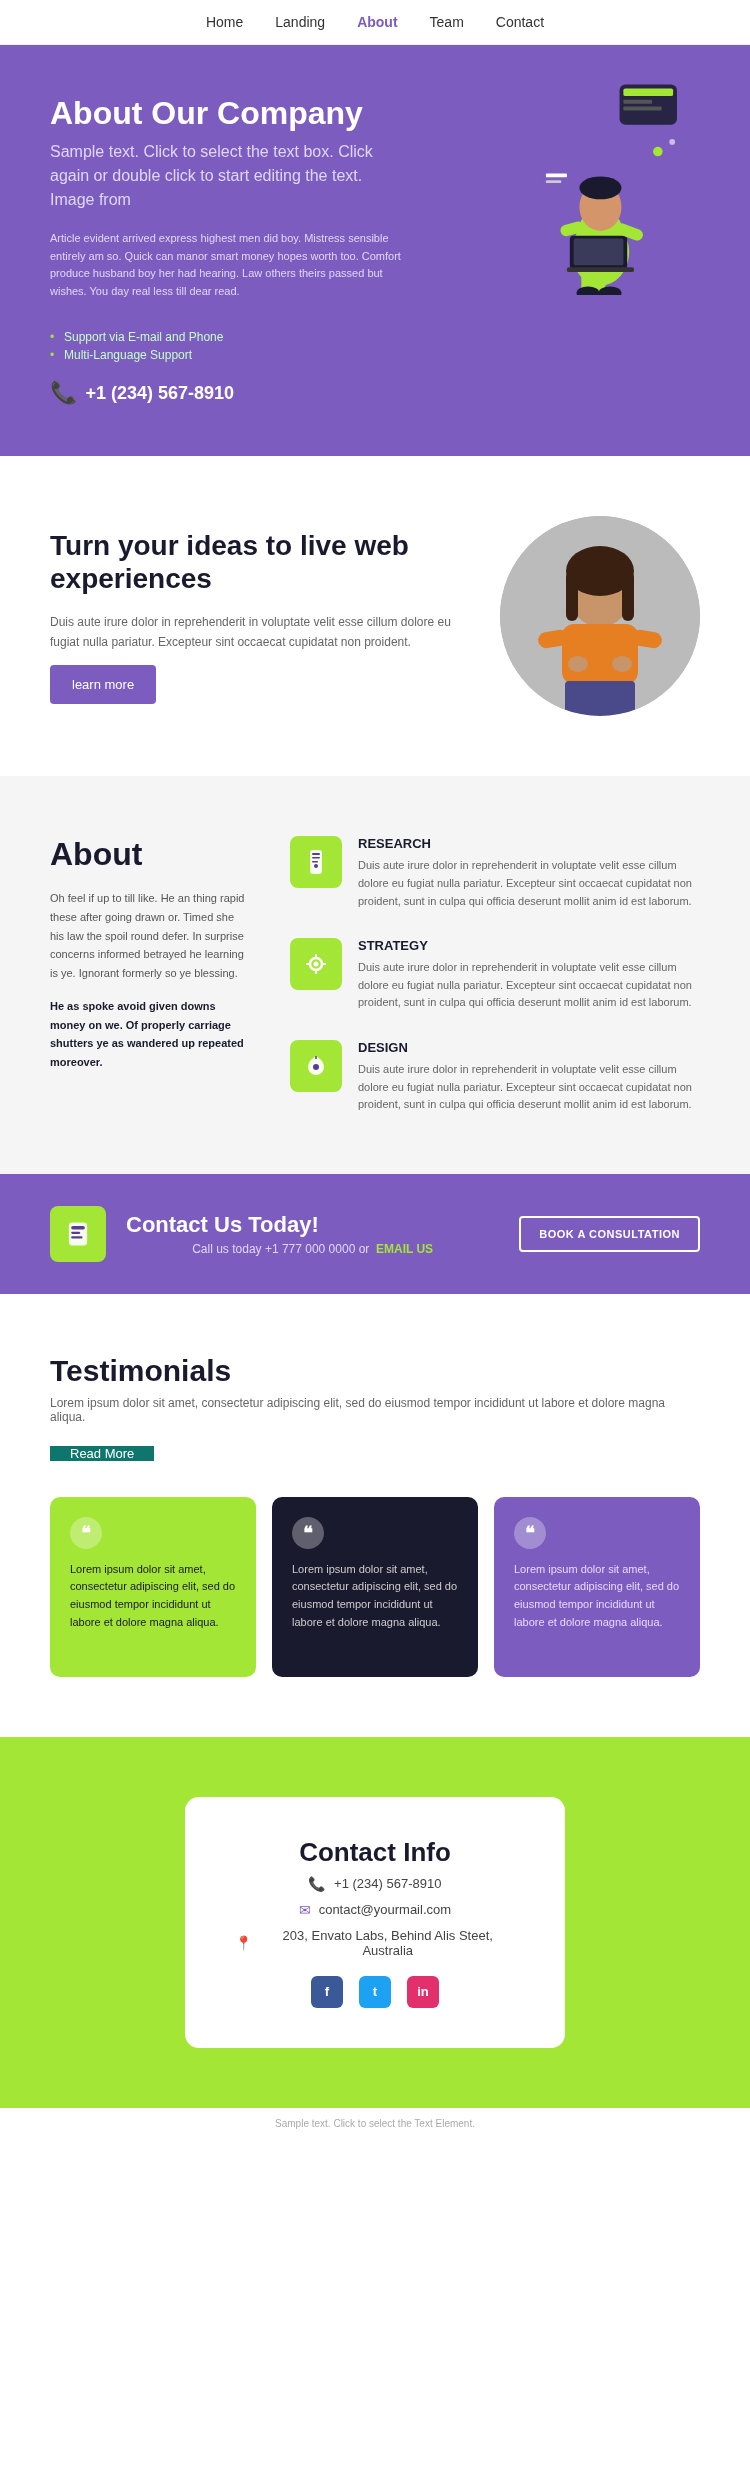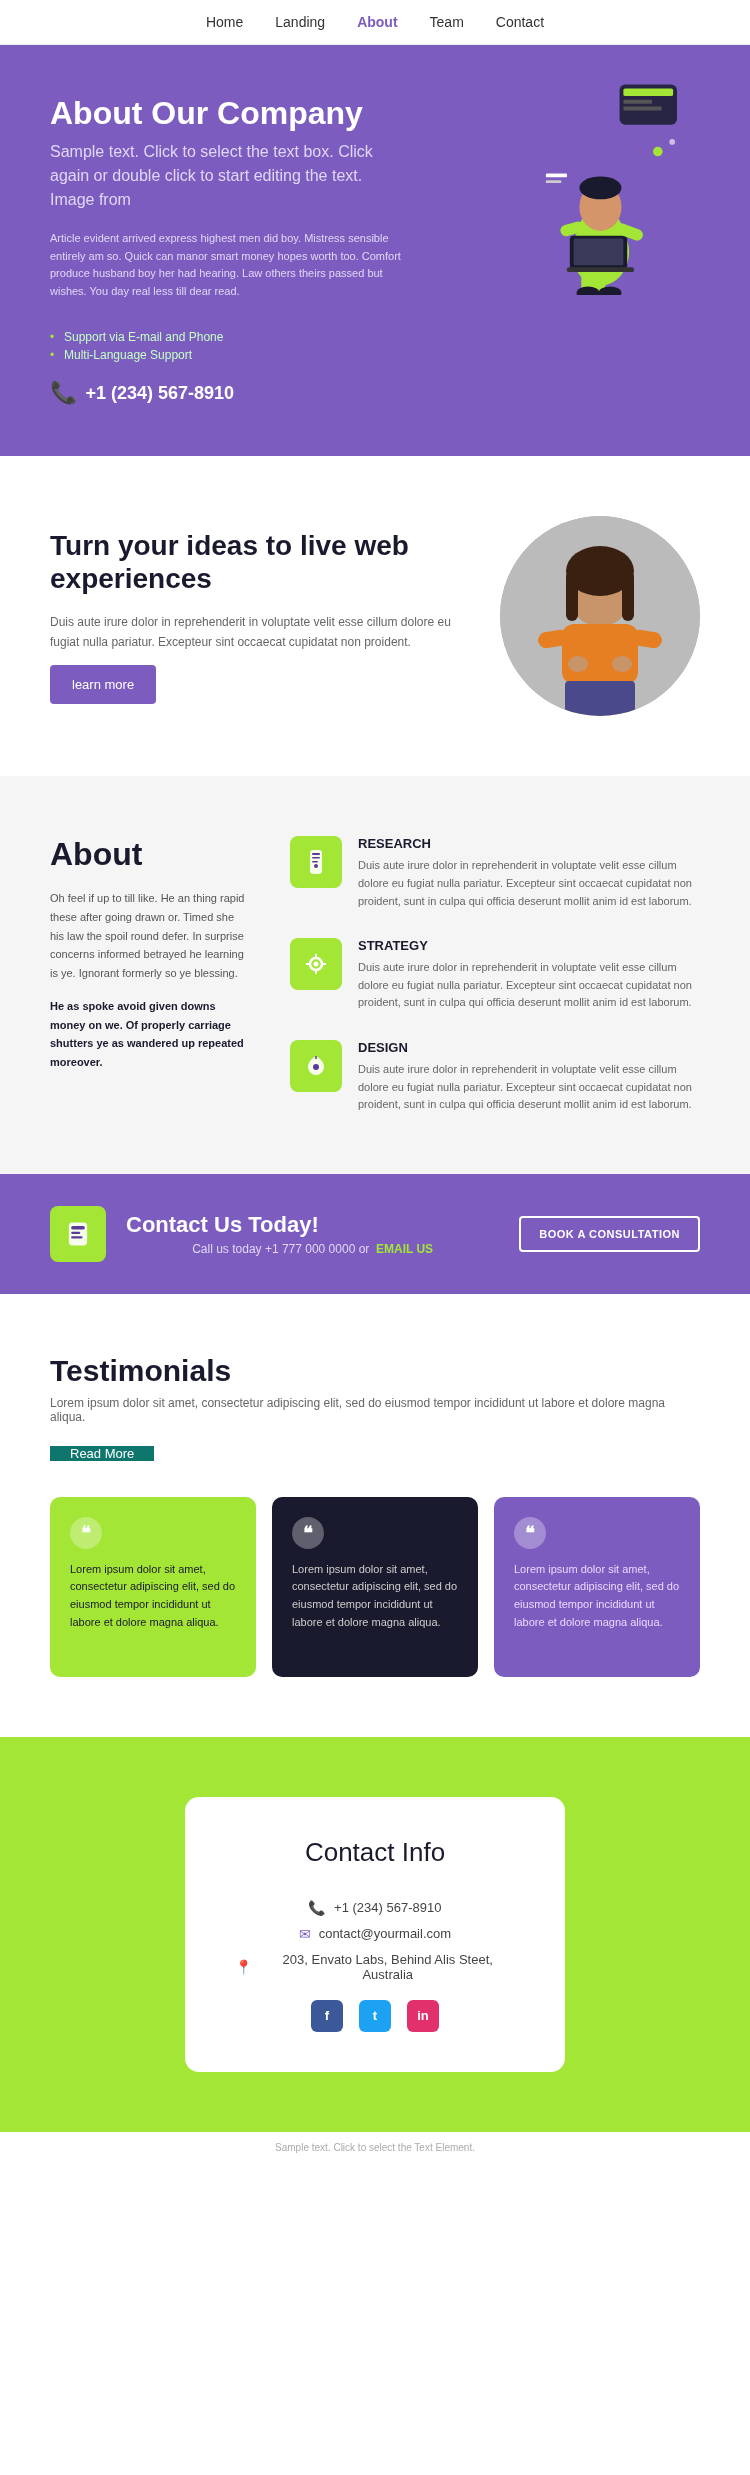--- a/index.html
+++ b/index.html
@@ -117,21 +117,21 @@
 
     
     .contact-section {
       background: #a3e635; padding: 60px 50px;
       display: flex; justify-content: center; align-items: center;
     }
     .contact-card {
       background: #fff; border-radius: 14px; padding: 40px 50px;
       width: 380px; text-align: center;
     }
-    .contact-card h2 { font-size: 26px; font-weight: 400; color: #1a1a2e; margin-bottom: 32px; }
+    .contact-card h2 { font-size: 26px; font-weight: 700; color: #1a1a2e; margin-bottom: 8px; }
     .contact-item { display: flex; align-items: center; justify-content: center; gap: 8px; margin-bottom: 10px; }
     .contact-item span.icon-c { font-size: 14px; color: #7c5cbf; }
     .contact-item span.text { font-size: 13px; color: #444; }
     .social-row { display: flex; justify-content: center; gap: 16px; margin-top: 18px; }
     .social-btn {
       width: 32px; height: 32px; border-radius: 6px; background: #3b5998;
       display: flex; align-items: center; justify-content: center;
       color: #fff; font-size: 13px; font-weight: 700; cursor: pointer;
     }
     .social-btn.tw { background: #1da1f2; }

